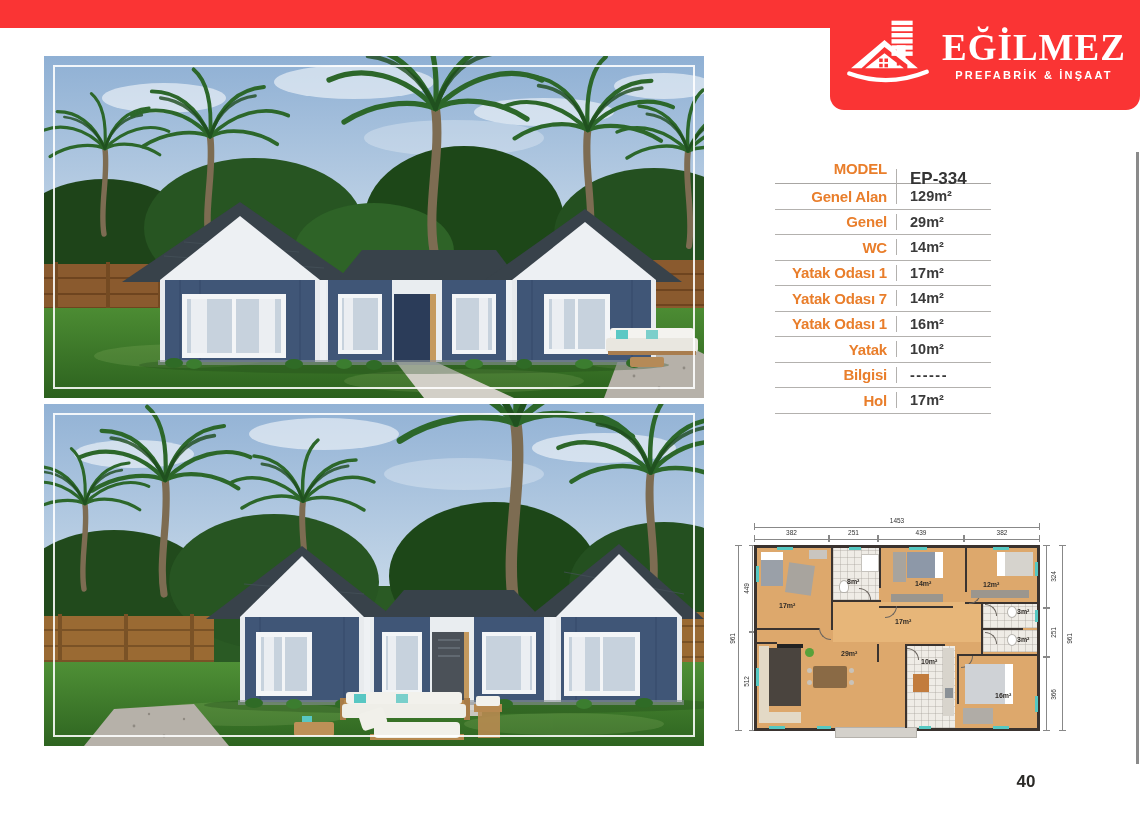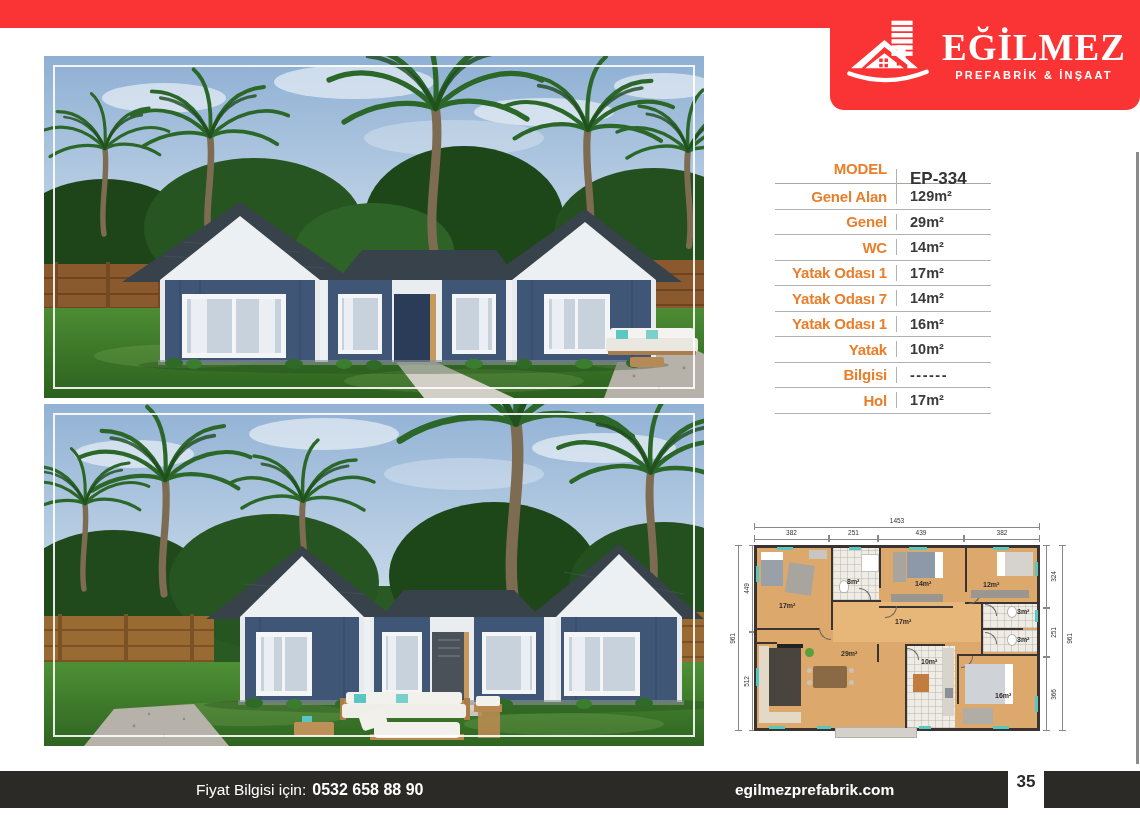--- a/index.html
+++ b/index.html
@@ -561,23 +561,17 @@
       <span class="rl" style="left:260px;top:60px;">3m²</span>
       <span class="rl" style="left:260px;top:88px;">3m²</span>
       <span class="rl" style="left:84px;top:102px;">29m²</span>
       <span class="rl" style="left:164px;top:110px;">10m²</span>
       <span class="rl" style="left:238px;top:144px;">16m²</span>
     </div>
   </div>
 
   <div class="edge-line"></div>
 
-  <div class="footer-bar">
-    <div class="footer-left">
-      <span>Fiyat Bilgisi için:</span><span class="phone">0532 658 88 90</span>
-    </div>
-    <div class="footer-site">egilmezprefabrik.com</div>
+  <div class="page-box">
+    <div class="page-num">40</div>
   </div>
-  <div class="page-box">
-    <div class="page-num">35</div>
-  </div>
 
 </div>
 
 </body></html>

